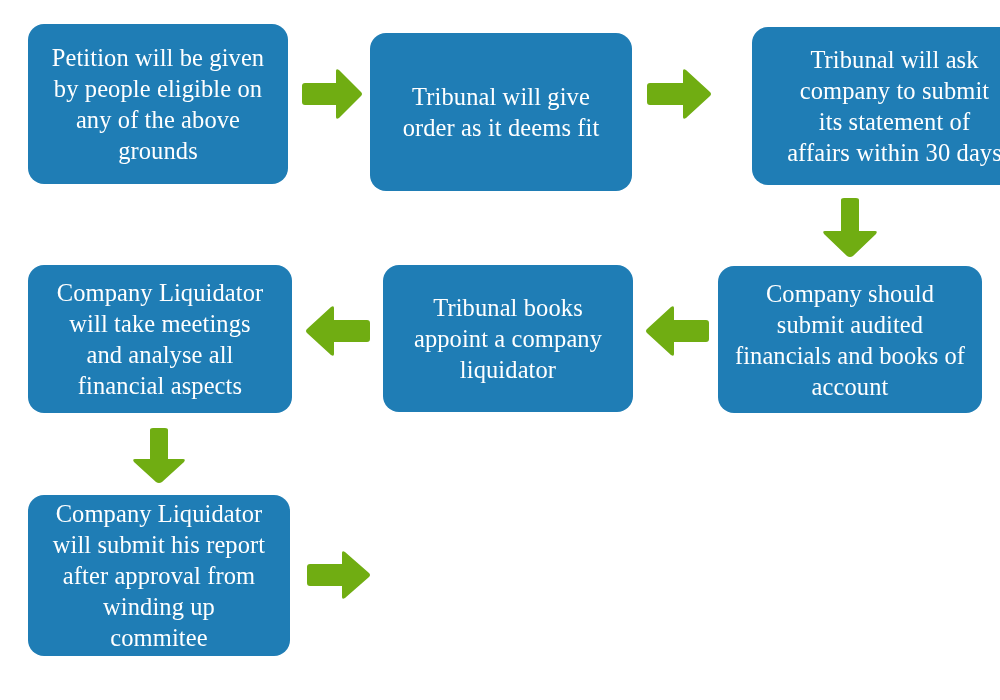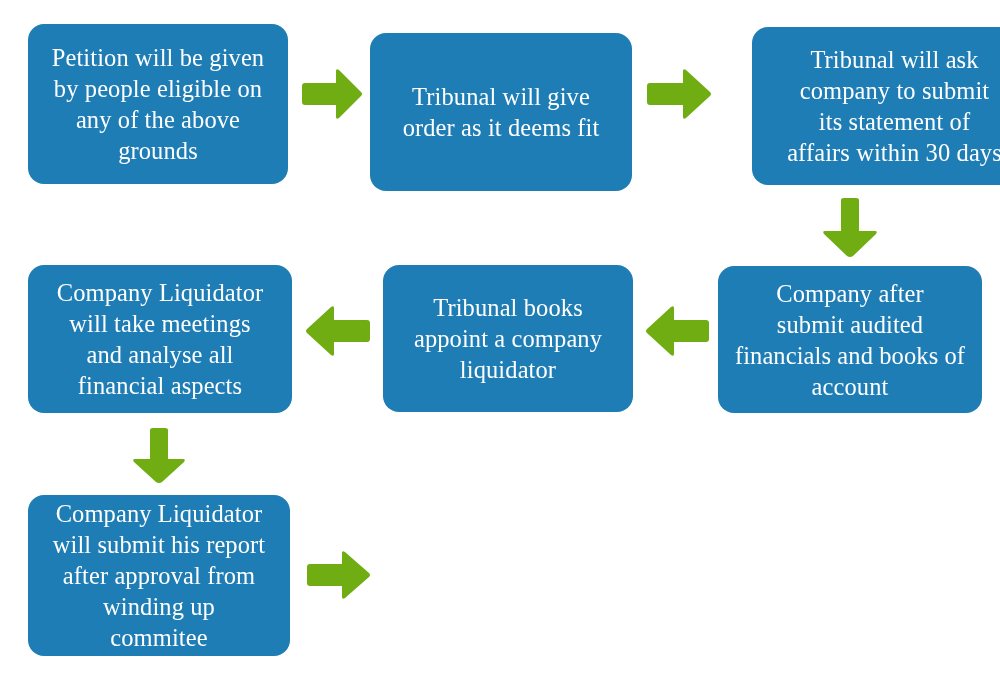--- a/index.html
+++ b/index.html
@@ -92,21 +92,21 @@
   <div class="node" style="left:383px; top:265px; width:250px; height:147px;">Tribunal books
 appoint a company
 liquidator</div>
 
   <span class="arrow" style="left:645px; top:305px; width:66px; height:52px;">
     <svg viewBox="0 0 66 52" preserveAspectRatio="none" aria-hidden="true">
       <path d="M64 18 Q64 15 61 15 L29 15 L29 3 Q29 0 26 2 L2 24 Q0 26 2 28 L26 50 Q29 52 29 49 L29 37 L61 37 Q64 37 64 34 Z" fill="#70AD12"></path>
     </svg>
   </span>
 
-  <div class="node" style="left:718px; top:266px; width:264px; height:147px;">Company after
+  <div class="node" style="left:718px; top:266px; width:264px; height:147px;">Company should
 submit audited
 financials and books of
 account</div>
 
   <span class="arrow" style="left:130px; top:428px; width:58px; height:56px;">
     <svg viewBox="0 0 58 56" preserveAspectRatio="none" aria-hidden="true">
       <path d="M20 2 Q20 0 23 0 L35 0 Q38 0 38 2 L38 31 L53 31 Q56 31 54 34 L32 54 Q29 56 26 54 L4 34 Q2 31 5 31 L20 31 Z" fill="#70AD12"></path>
     </svg>
   </span>
 

